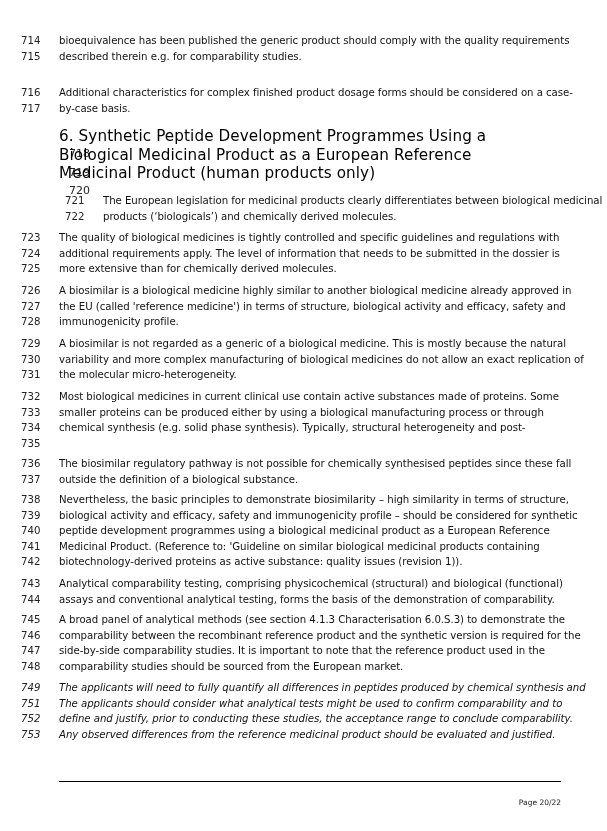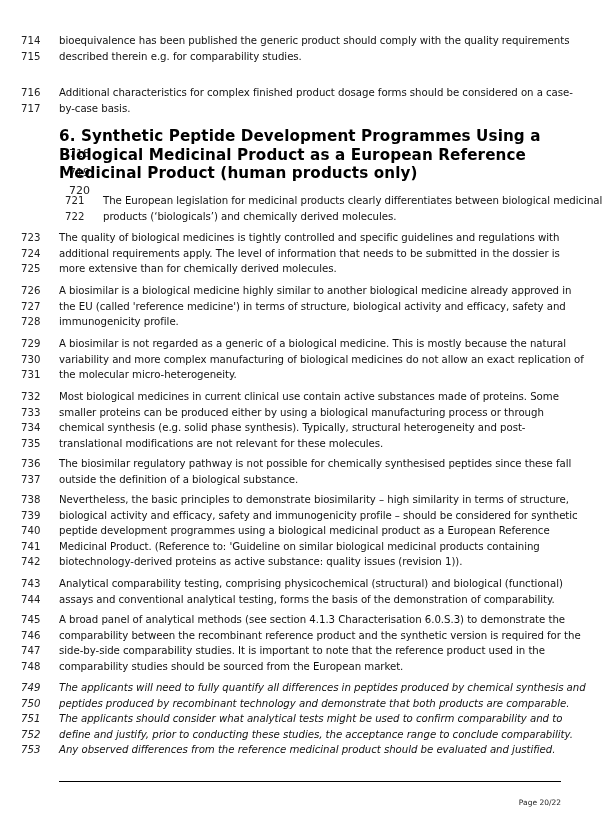--- a/index.html
+++ b/index.html
@@ -5,21 +5,21 @@
   html, body { margin: 0; padding: 0; background: #ffffff; }
   body { width: 607px; height: 831px; position: relative; overflow: hidden;
          font-family: "DejaVu Sans", sans-serif; color: #111; }
   .page { position: absolute; left: 0; top: 0; width: 607px; height: 831px; }
   .para { position: absolute; left: 0; width: 607px; }
   .line { position: relative; height: 15.6px; line-height: 15.6px; font-size: 10.2px; white-space: nowrap; }
   .ln { position: absolute; left: 21px; width: 26px; color: #222; font-size: 10.2px; }
   .tx { position: absolute; left: 59px; color: #111; letter-spacing: -0.05px; }
   .heading .line { height: 18.5px; line-height: 18.5px; }
   .heading .ln { font-size: 11px; top: 18px; margin-left: 48px; }
-  .heading .tx { font-weight: bold; font-size: 15.2px; color: #000; letter-spacing: 0.1px; }
+  .heading .tx { font-weight: normal; font-size: 15.2px; color: #000; letter-spacing: 0.1px; }
   .footer-rule { position: absolute; left: 59px; top: 781px; width: 502px; height: 1px; background: #000; }
   .footer-left { position: absolute; left: 59px; top: 788px; font-size: 7.3px; line-height: 9.5px; color: #777; }
   .footer-right { position: absolute; right: 46px; top: 798px; font-size: 7.5px; color: #222; }
 </style>
 </head>
 <body>
 
 <div class="page">
   <div id="content">
       <div class="para" style="top: 33px;">
@@ -116,21 +116,20 @@
         <div class="line">
           <span class="ln">733</span>
           <span class="tx">smaller proteins can be produced either by using a biological manufacturing process or through</span>
         </div>
         <div class="line">
           <span class="ln">734</span>
           <span class="tx">chemical synthesis (e.g. solid phase synthesis). Typically, structural heterogeneity and post-</span>
         </div>
         <div class="line">
           <span class="ln">735</span>
-          <span class="tx">translational modifications are not relevant for these molecules.</span>
         </div>
       </div>
       <div class="para" style="top: 456px;">
         <div class="line">
           <span class="ln">736</span>
           <span class="tx">The biosimilar regulatory pathway is not possible for chemically synthesised peptides since these fall</span>
         </div>
         <div class="line">
           <span class="ln">737</span>
           <span class="tx">outside the definition of a biological substance.</span>
@@ -183,24 +182,20 @@
         </div>
         <div class="line">
           <span class="ln">748</span>
           <span class="tx">comparability studies should be sourced from the European market.</span>
         </div>
       </div>
       <div class="para" style="top: 680px; font-style: italic;">
         <div class="line">
           <span class="ln">749</span>
           <span class="tx">The applicants will need to fully quantify all differences in peptides produced by chemical synthesis and</span>
-        </div>
-        <div class="line">
-          <span class="ln">750</span>
-          <span class="tx">peptides produced by recombinant technology and demonstrate that both products are comparable.</span>
         </div>
         <div class="line">
           <span class="ln">751</span>
           <span class="tx">The applicants should consider what analytical tests might be used to confirm comparability and to</span>
         </div>
         <div class="line">
           <span class="ln">752</span>
           <span class="tx">define and justify, prior to conducting these studies, the acceptance range to conclude comparability.</span>
         </div>
         <div class="line">

